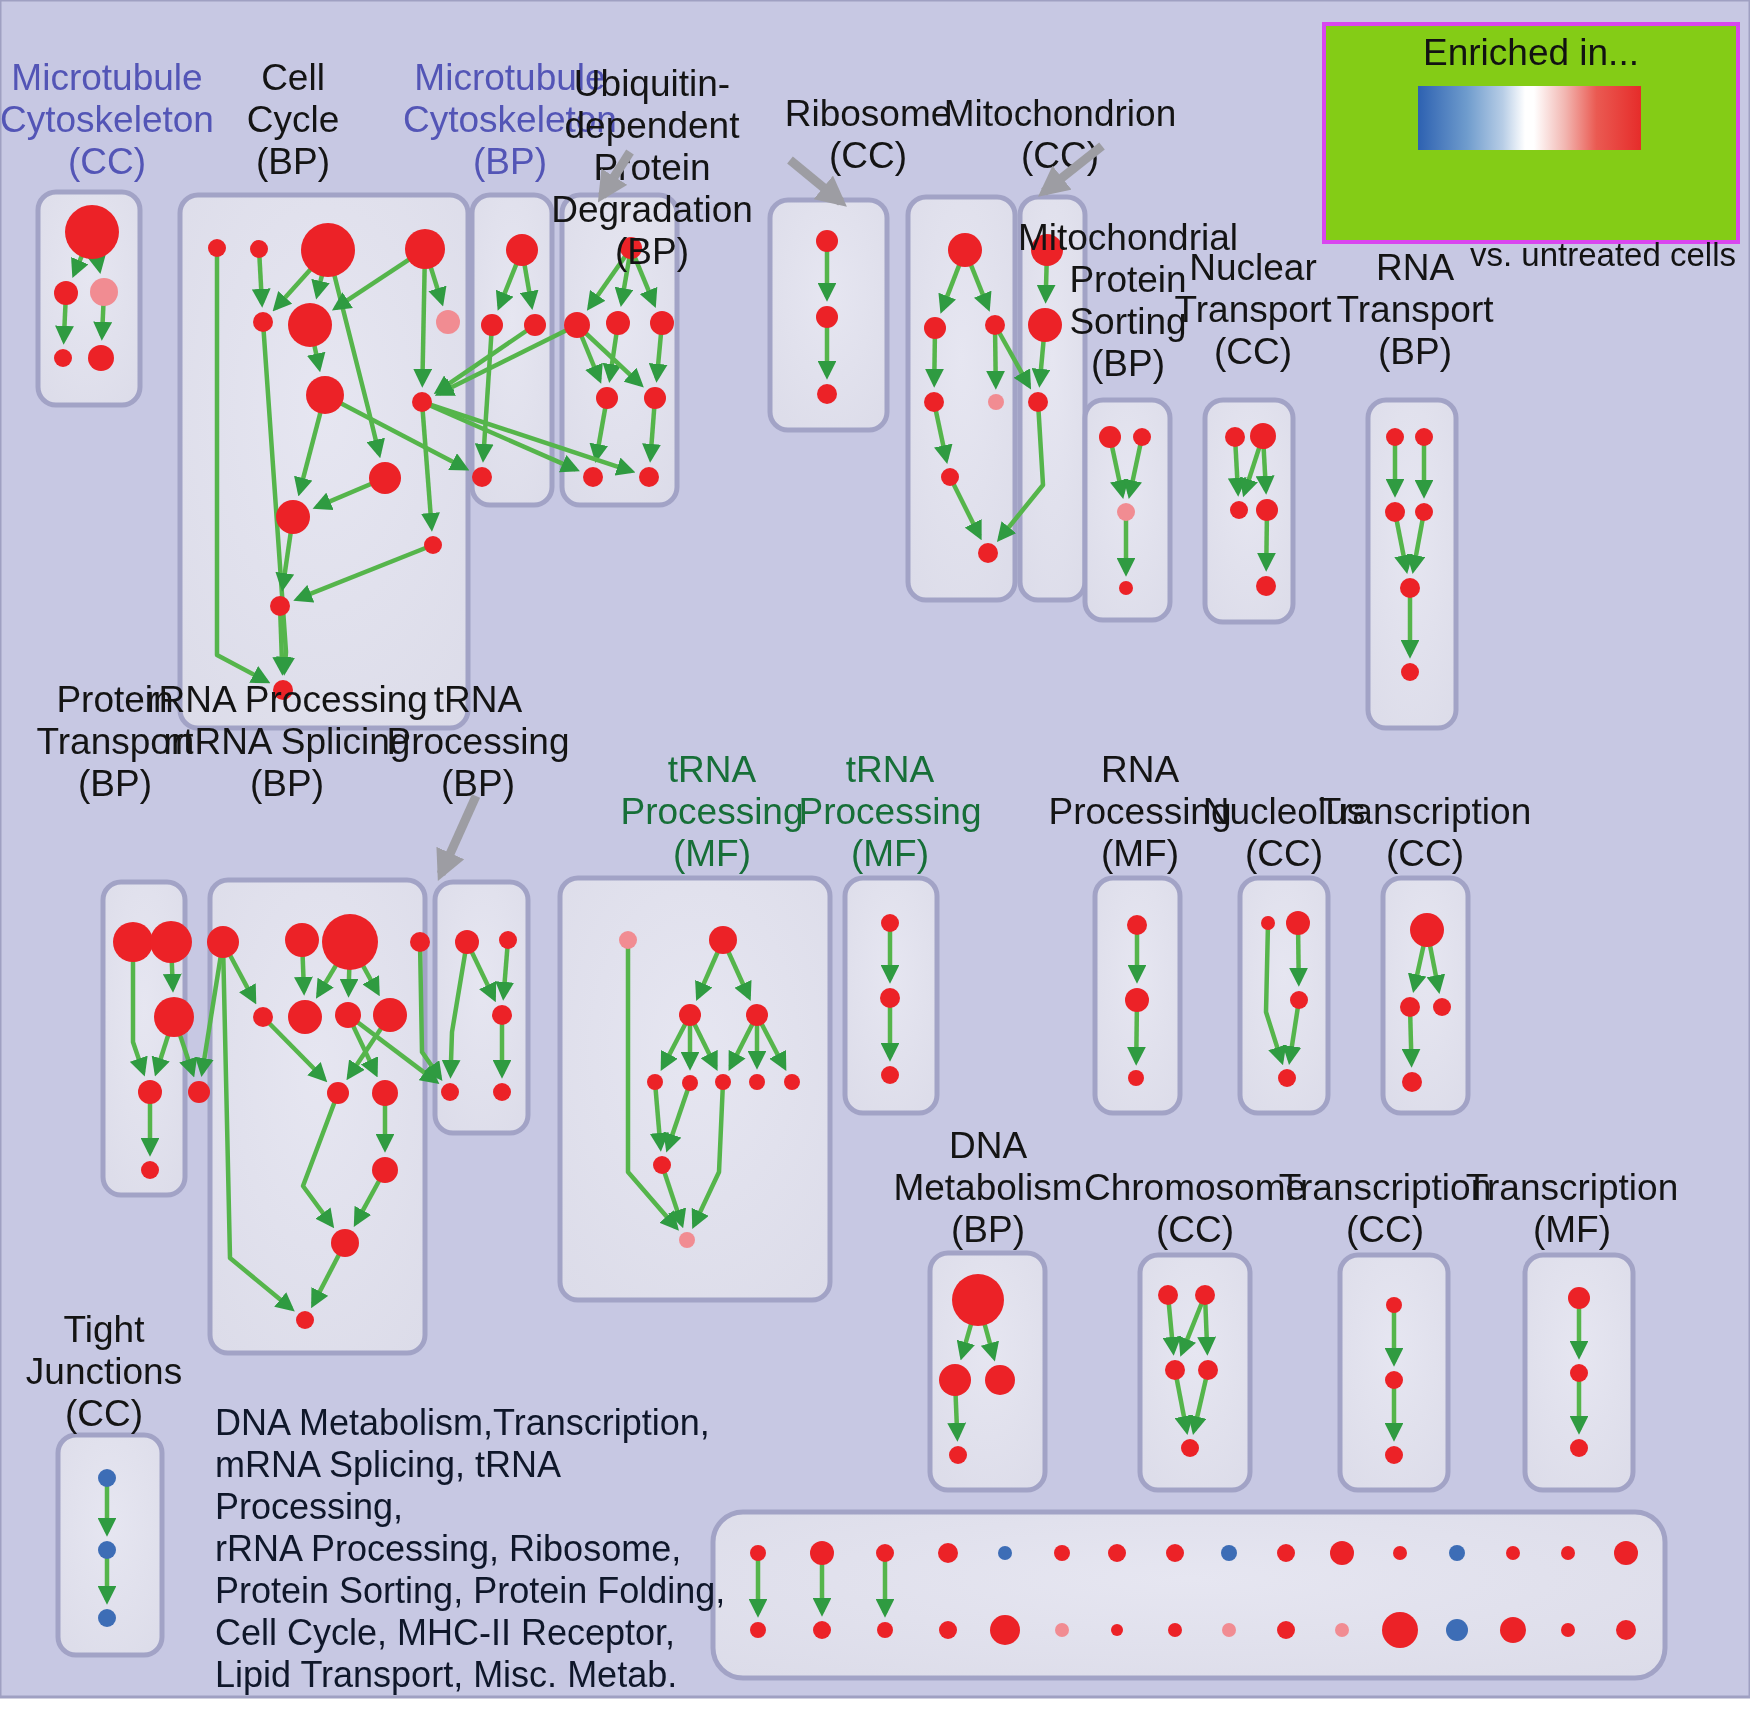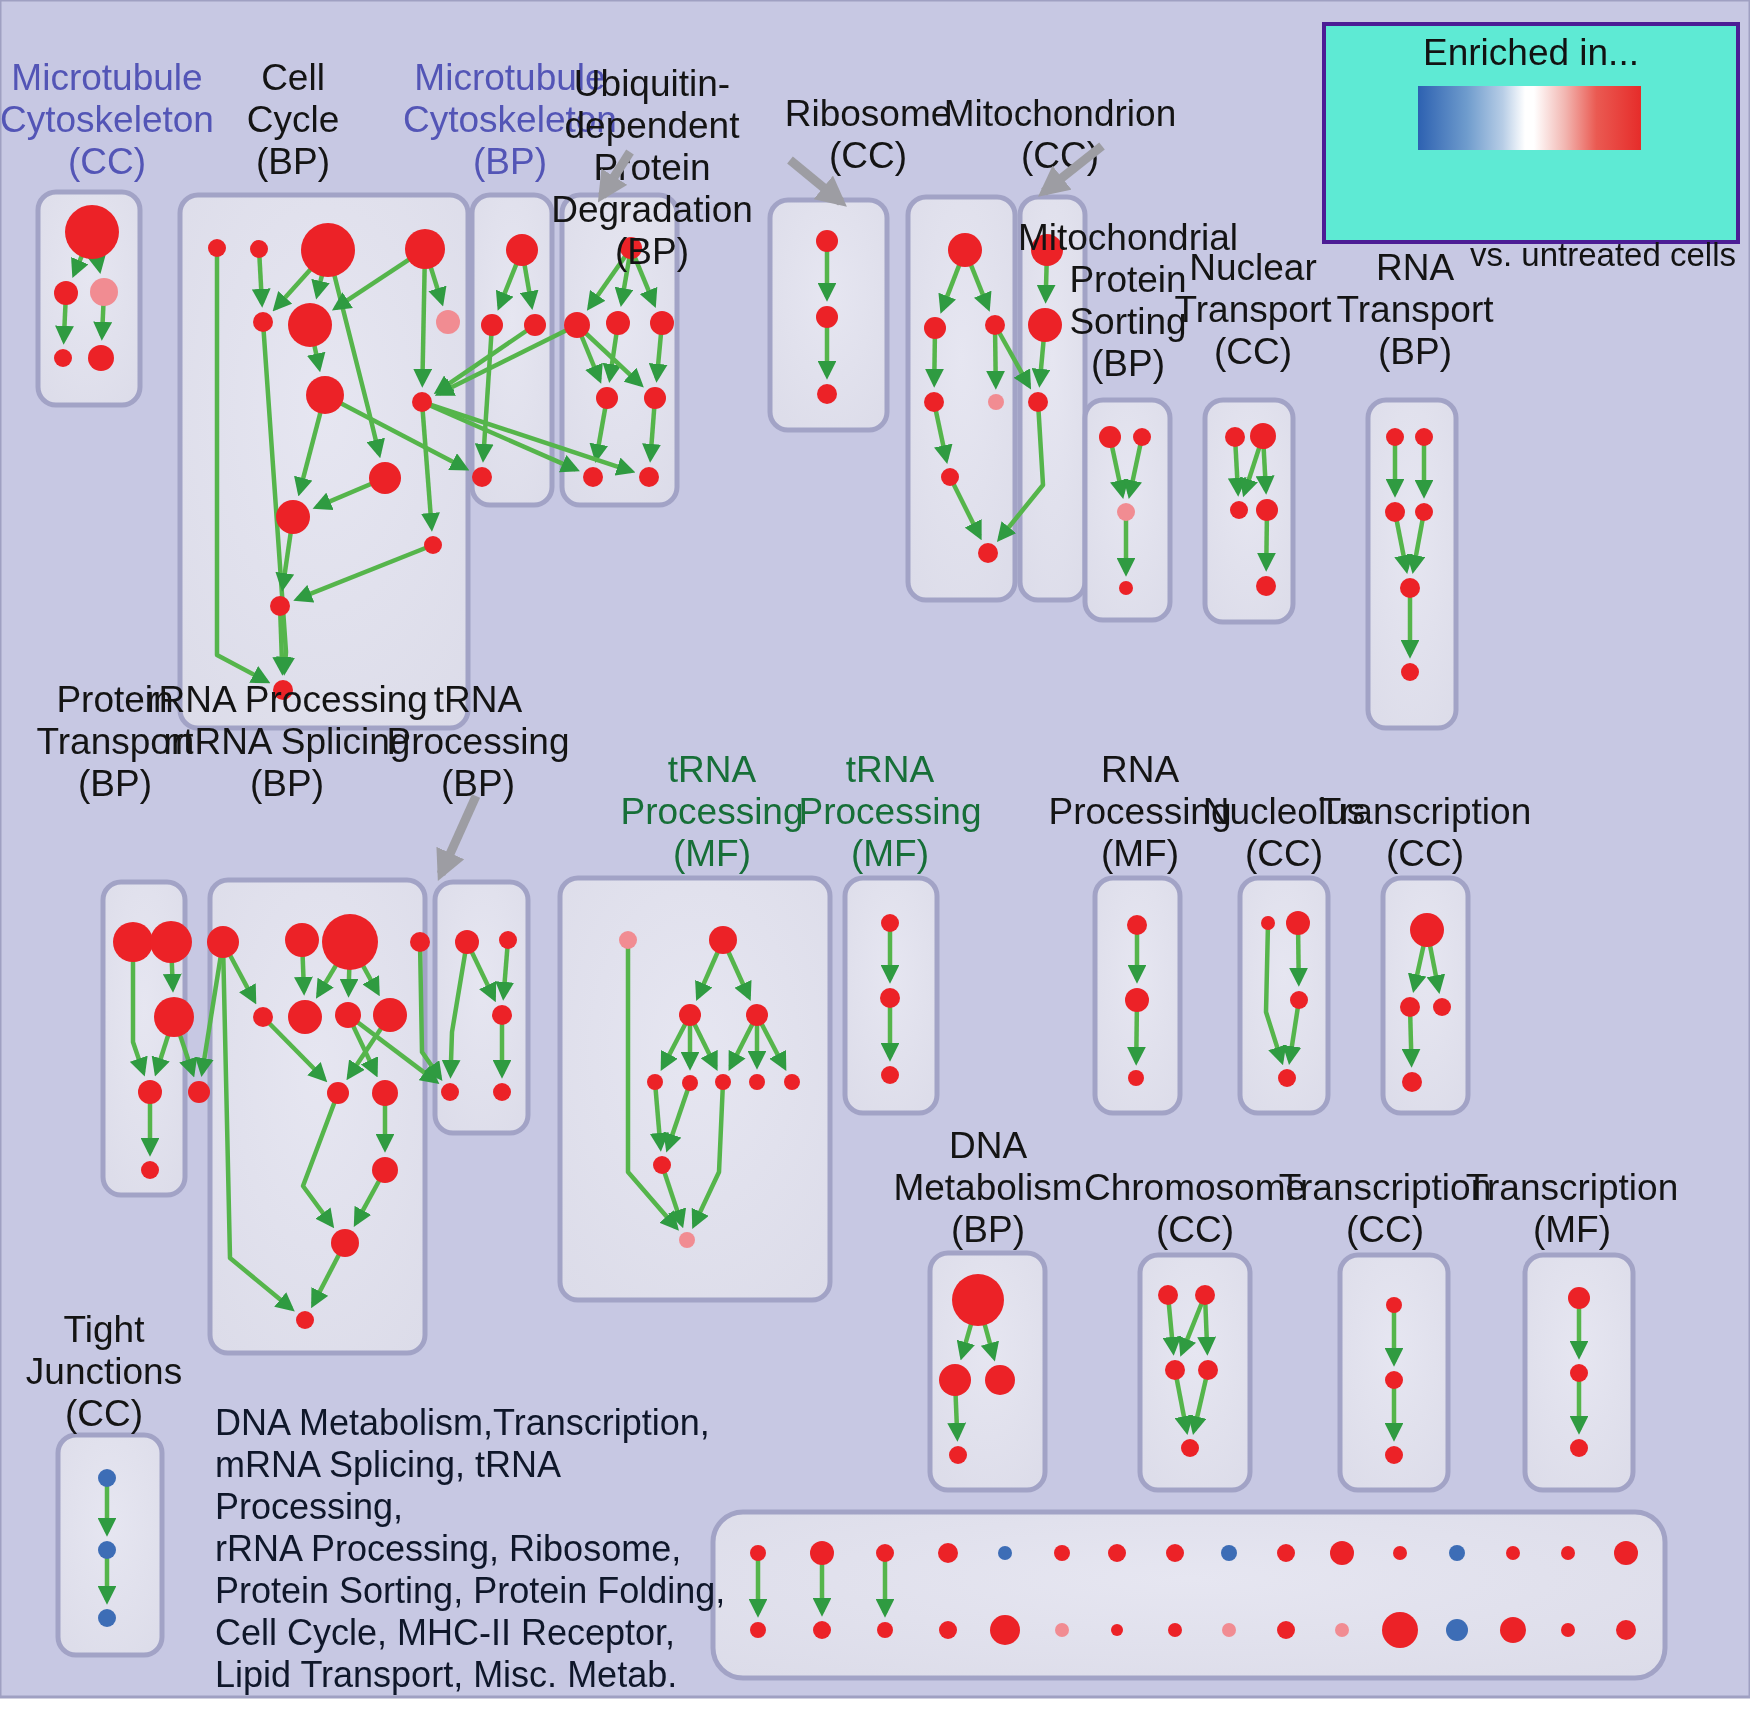--- a/index.html
+++ b/index.html
@@ -1,21 +1,21 @@
 <!DOCTYPE html>
 <html><head>
 <meta charset="utf-8">
 <style>
   html,body{margin:0;padding:0;background:#ffffff;}
   body{font-family:"Liberation Sans", sans-serif;}
   #stage{position:relative;width:1750px;height:1715px;background:#ffffff;overflow:hidden;text-decoration:underline;}
   #figure-svg{position:absolute;left:0;top:0;}
   
   #legend{position:absolute;left:1322px;top:22px;width:410px;height:214px;
-          border:4px solid #4c1d95;background:#5eead4;box-sizing:content-box;}
+          border:4px solid #d946ef;background:#84cc16;box-sizing:content-box;}
   #legend .lg-title{display:block;text-align:center;font-size:37px;color:#121212;margin-top:6px;}
   #legend .lg-bar{position:absolute;left:92px;top:60px;width:223px;height:64px;
        background:linear-gradient(90deg,#2d61b1 0%,#6f9ccd 22%,#b7cde6 38%,#ffffff 48%,#ffffff 52%,#f2b6b1 66%,#ea5a52 80%,#e62c2a 100%);}
   #legend .lg-downup{position:absolute;left:30px;top:134px;width:350px;display:flex;justify-content:space-between;font-size:37px;color:#121212;}
   #legend .lg-sub1{position:absolute;left:0;top:178px;width:100%;text-align:center;font-size:33px;color:#121212;}
   #legend .lg-sub2{position:absolute;left:0;top:210px;width:100%;text-align:right;font-size:33px;color:#121212;}
   
   #misc-text{position:absolute;left:215px;top:1402px;width:520px;font-size:36px;line-height:42px;color:#0f172a;}
   #misc-text span{display:block;}
 </style>

